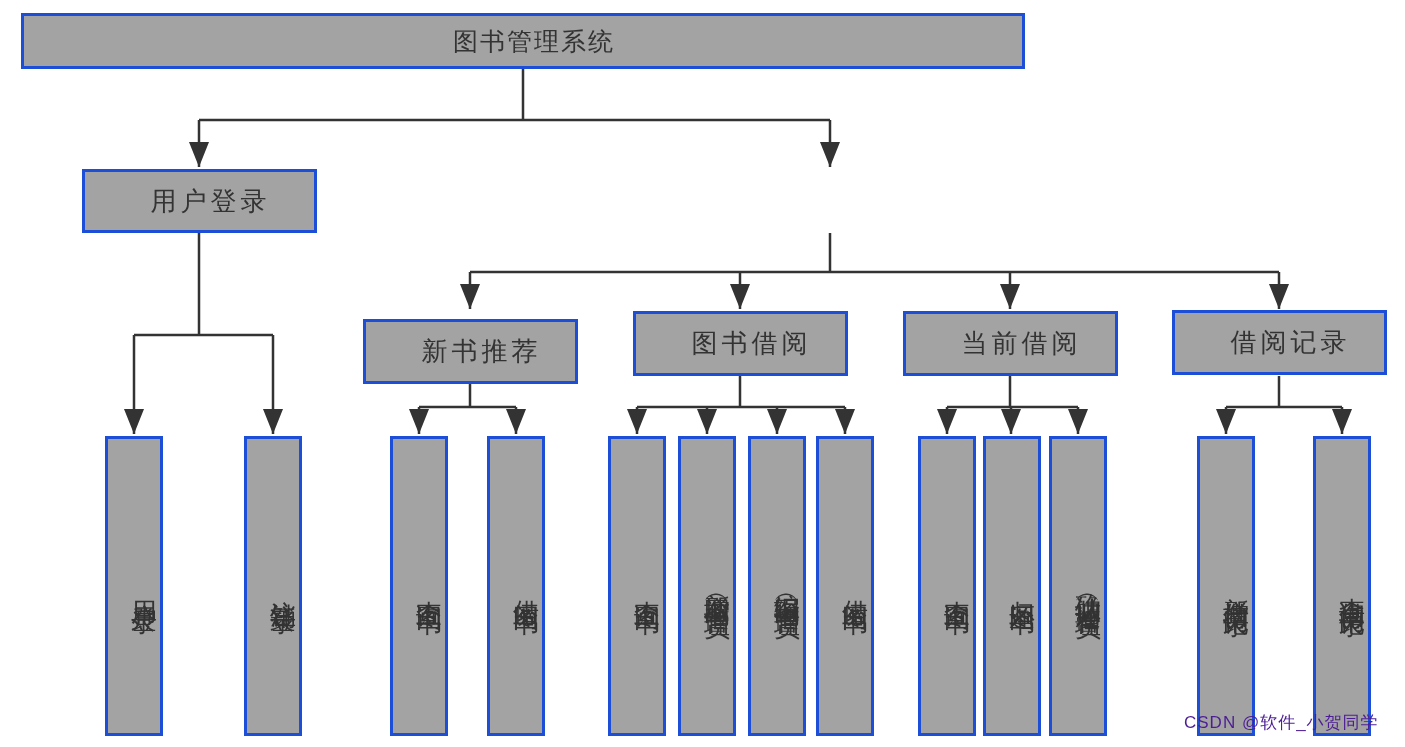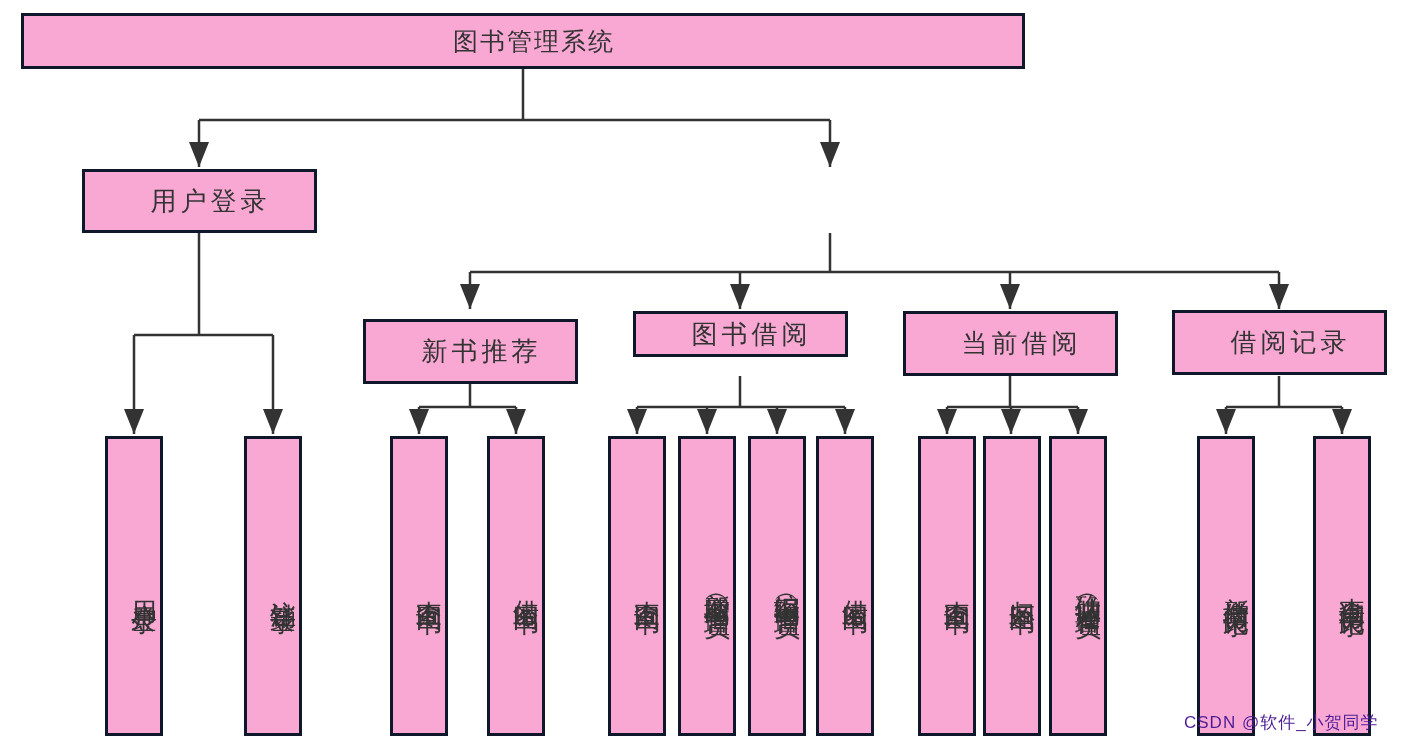--- a/index.html
+++ b/index.html
@@ -3,21 +3,21 @@
 <meta charset="utf-8">
 <style>
   html,body{margin:0;padding:0;background:#ffffff;}
   .stage{
     position:relative;width:1405px;height:747px;background:#ffffff;
     font-family:"Liberation Sans", sans-serif;overflow:hidden;
   }
   .wires{position:absolute;left:0;top:0;}
   .node{
     position:absolute;box-sizing:border-box;
-    border:3px solid #0f172a;background:#f9a8d4;
+    border:3px solid #1d4ed8;background:#a3a3a3;
     display:flex;align-items:center;justify-content:center;
     color:#333333;font-size:26px;letter-spacing:4px;white-space:nowrap;padding-left:22px;
   }
   .node.root{font-size:25px;letter-spacing:2px;}
   .node.v{
     writing-mode:vertical-rl;text-orientation:mixed;
     font-size:26px;letter-spacing:3px;
   }
   .watermark{
     position:absolute;left:1184px;top:711px;
@@ -84,21 +84,21 @@
         <path d="M1342,407 V434" marker-end="url(#arrow)"></path>
       </g>
     </g>
   </svg>
 
   <div class="node root" style="left:21px;top:13px;width:1004px;height:56px;">图书管理系统</div>
 
   <div class="node" style="left:82px;top:169px;width:235px;height:64px;">用户登录</div>
 
   <div class="node" style="left:363px;top:311px;width:215px;height:65px;margin-top:8px;">新书推荐</div>
-  <div class="node" style="left:633px;top:311px;width:215px;height:46px;">图书借阅</div>
+  <div class="node" style="left:633px;top:311px;width:215px;height:65px;">图书借阅</div>
   <div class="node" style="left:903px;top:311px;width:215px;height:65px;">当前借阅</div>
   <div class="node" style="left:1172px;top:310px;width:215px;height:65px;">借阅记录</div>
 
   <div class="node v" style="left:105px;top:436px;width:58px;height:300px;">用户登录</div>
   <div class="node v" style="left:244px;top:436px;width:58px;height:300px;">注销登录</div>
 
   <div class="node v" style="left:390px;top:436px;width:58px;height:300px;">查询图书</div>
   <div class="node v" style="left:487px;top:436px;width:58px;height:300px;">借阅图书</div>
 
   <div class="node v" style="left:608px;top:436px;width:58px;height:300px;">查询图书</div>

